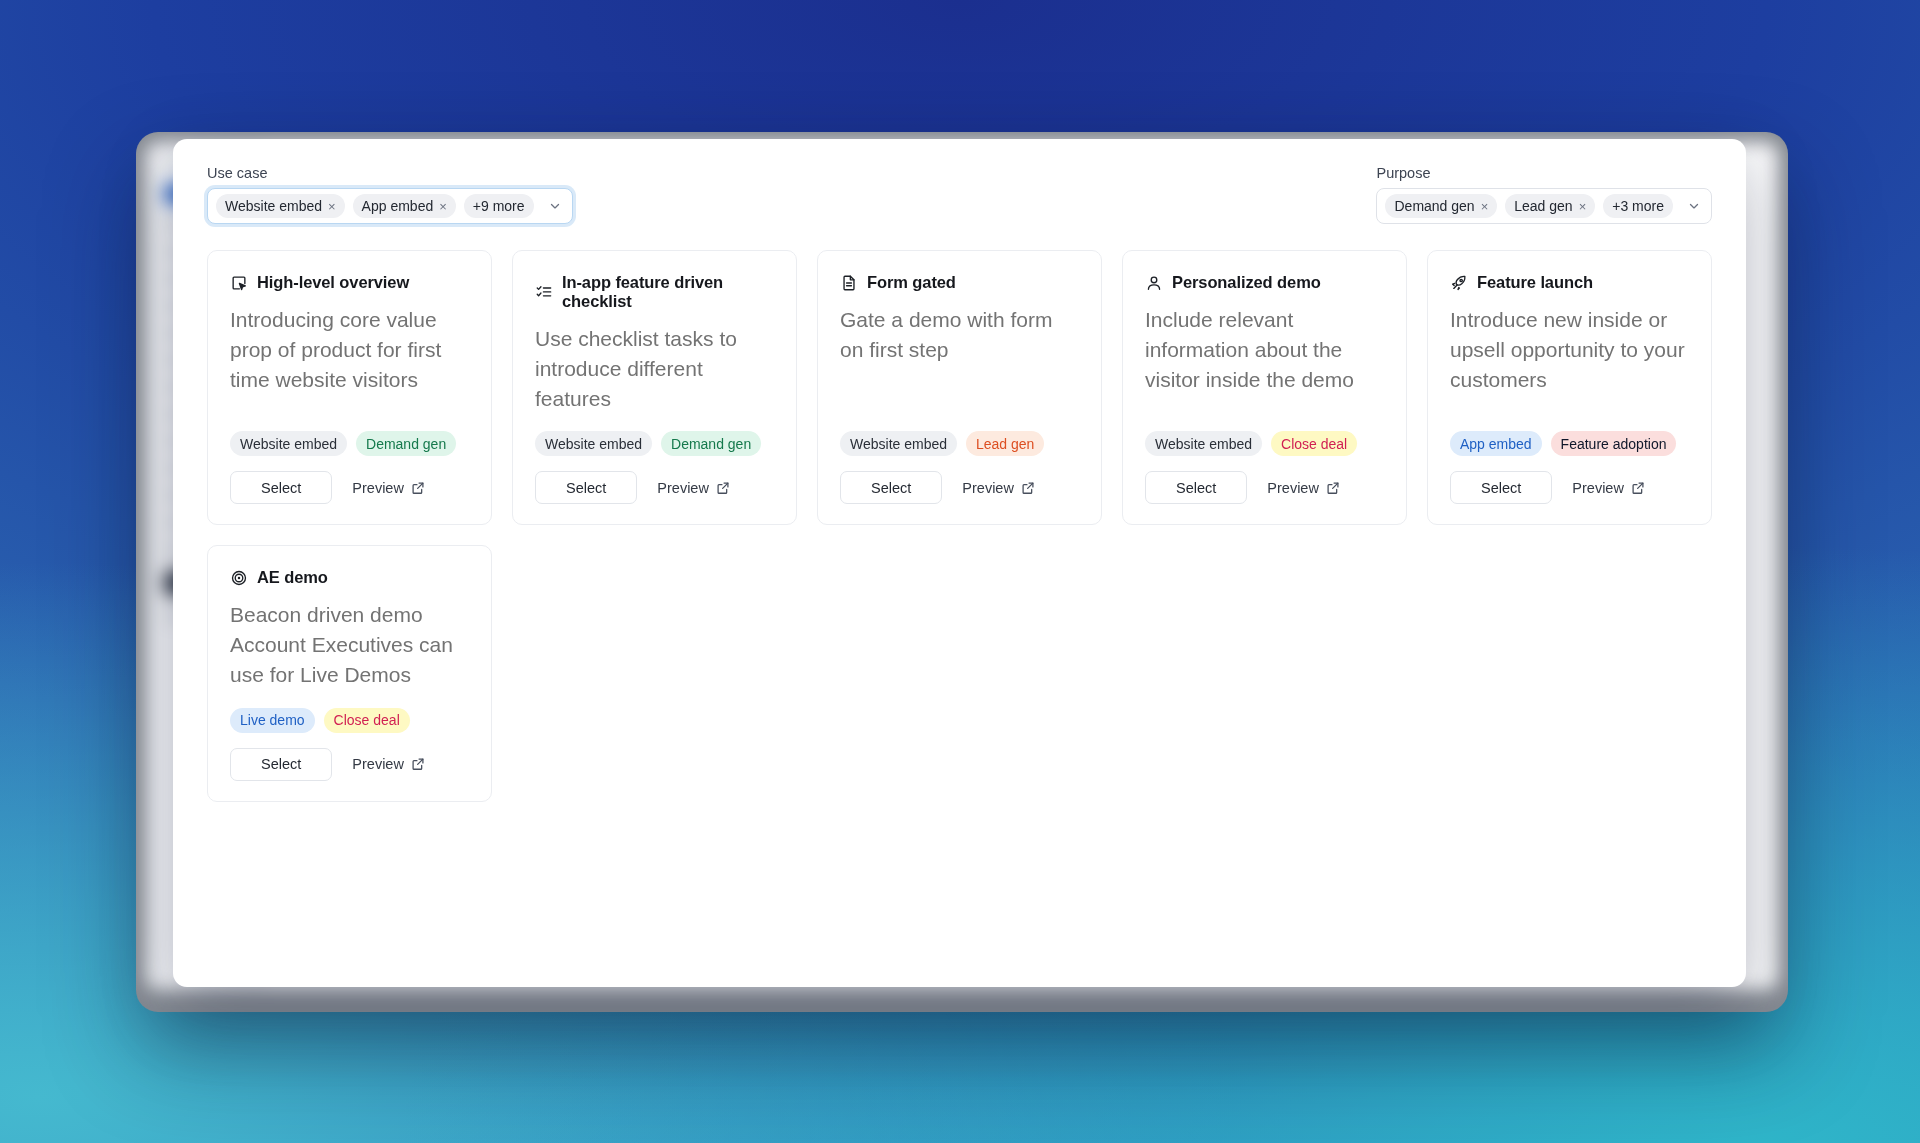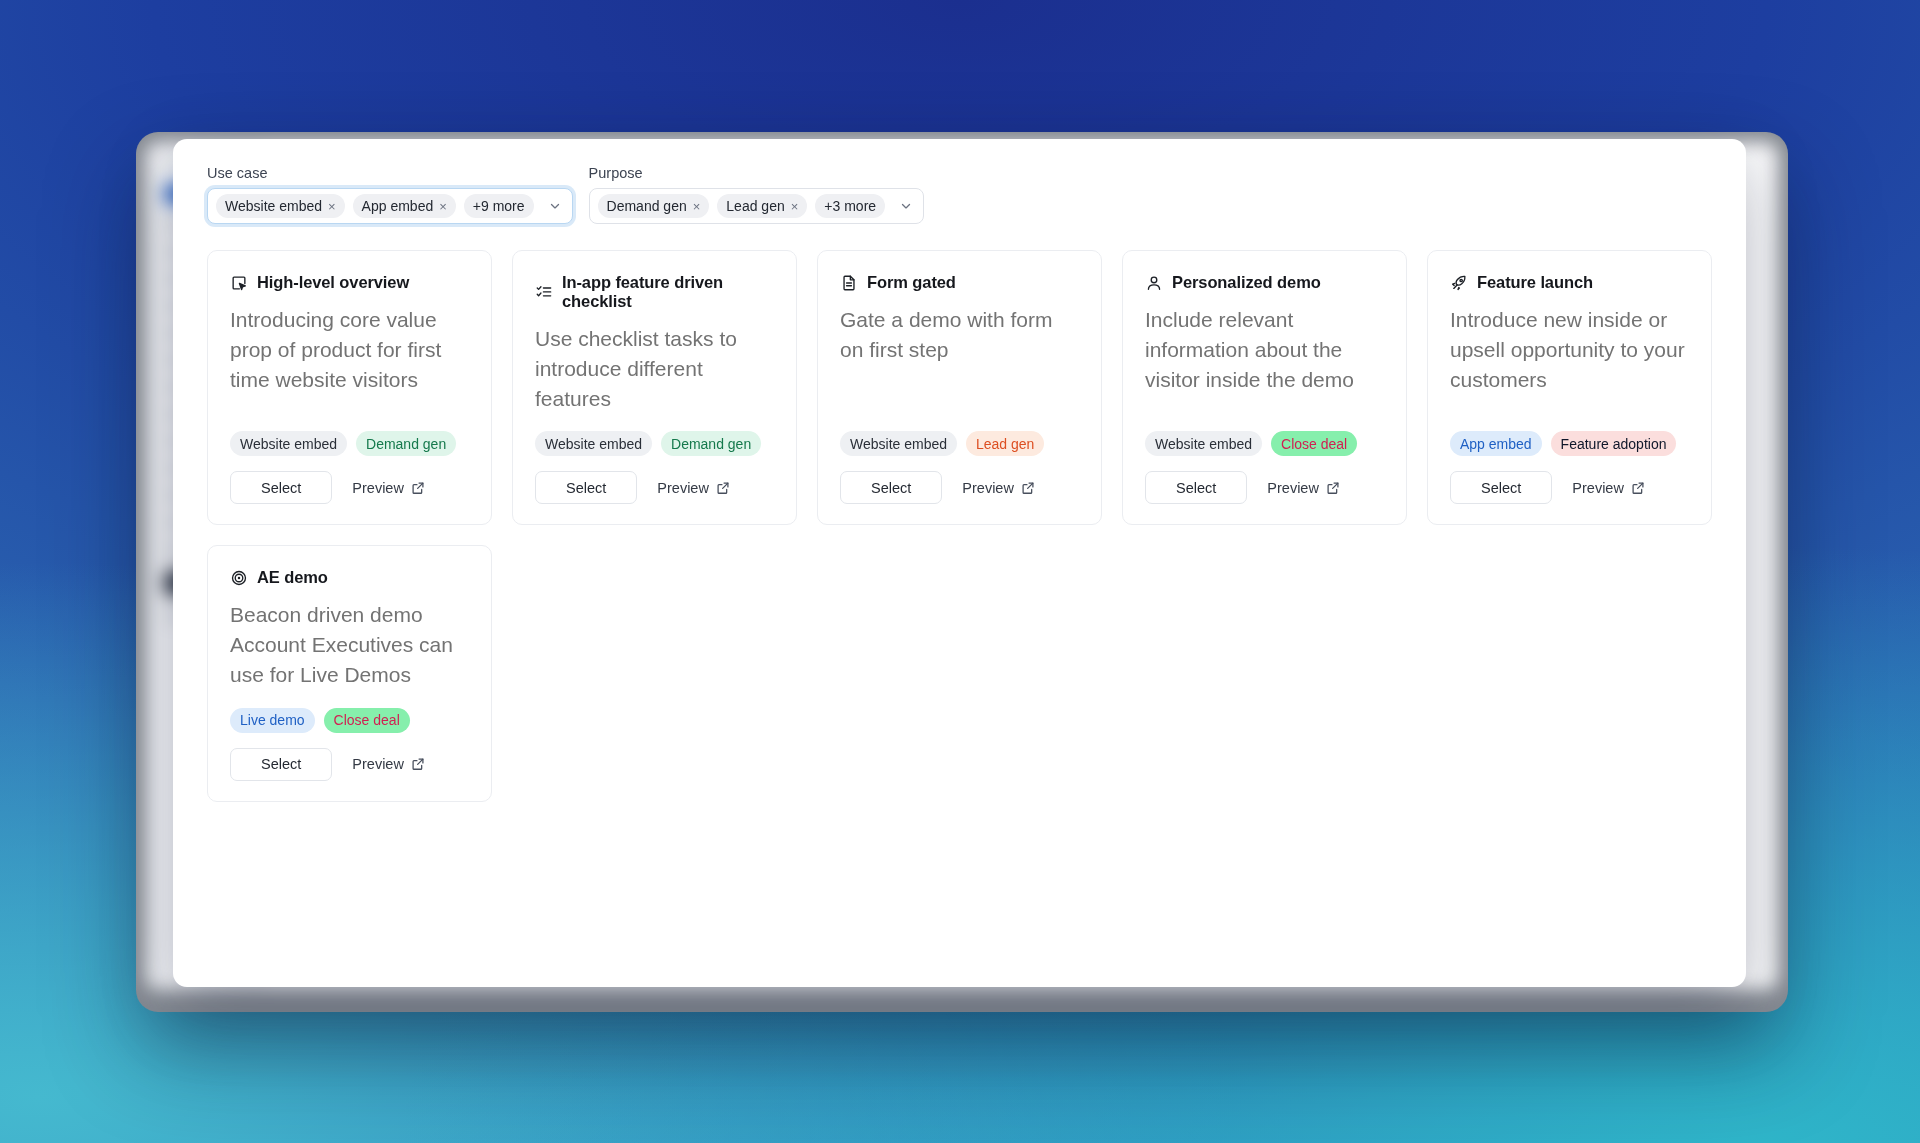--- a/index.html
+++ b/index.html
@@ -117,20 +117,21 @@
     flex: 1 1 auto;
     padding: 26px 34px 0 34px;
     overflow: hidden;
   }
 
   
   #filters {
     display: flex;
     gap: 16px;
     margin-bottom: 26px;
+    justify-content: space-between;
   }
   .filter-group { display: flex; flex-direction: column; }
   .filter-label {
     font-size: 14.5px;
     color: #3d4452;
     margin-bottom: 7px;
   }
   .multiselect {
     height: 36px;
     display: flex;
@@ -221,21 +222,21 @@
     display: inline-flex;
     align-items: center;
     padding: 0 10px;
     border-radius: 13px;
     font-size: 14px;
     white-space: nowrap;
   }
   .tag-gray   { background: #eef0f3; color: #2a2f38; }
   .tag-green  { background: #dff5ea; color: #15794c; }
   .tag-orange { background: #fdeadf; color: #dd4f22; }
-  .tag-pink   { background: #86efac; color: #d11f52; }
+  .tag-pink   { background: #fef9c3; color: #d11f52; }
   .tag-blue   { background: #ddebfb; color: #1f60c4; }
   .tag-red    { background: #fbdedd; color: #0f172a; }
 
   .tcard-actions {
     display: flex;
     align-items: center;
     gap: 10px;
   }
   .btn-select {
     height: 33px;

